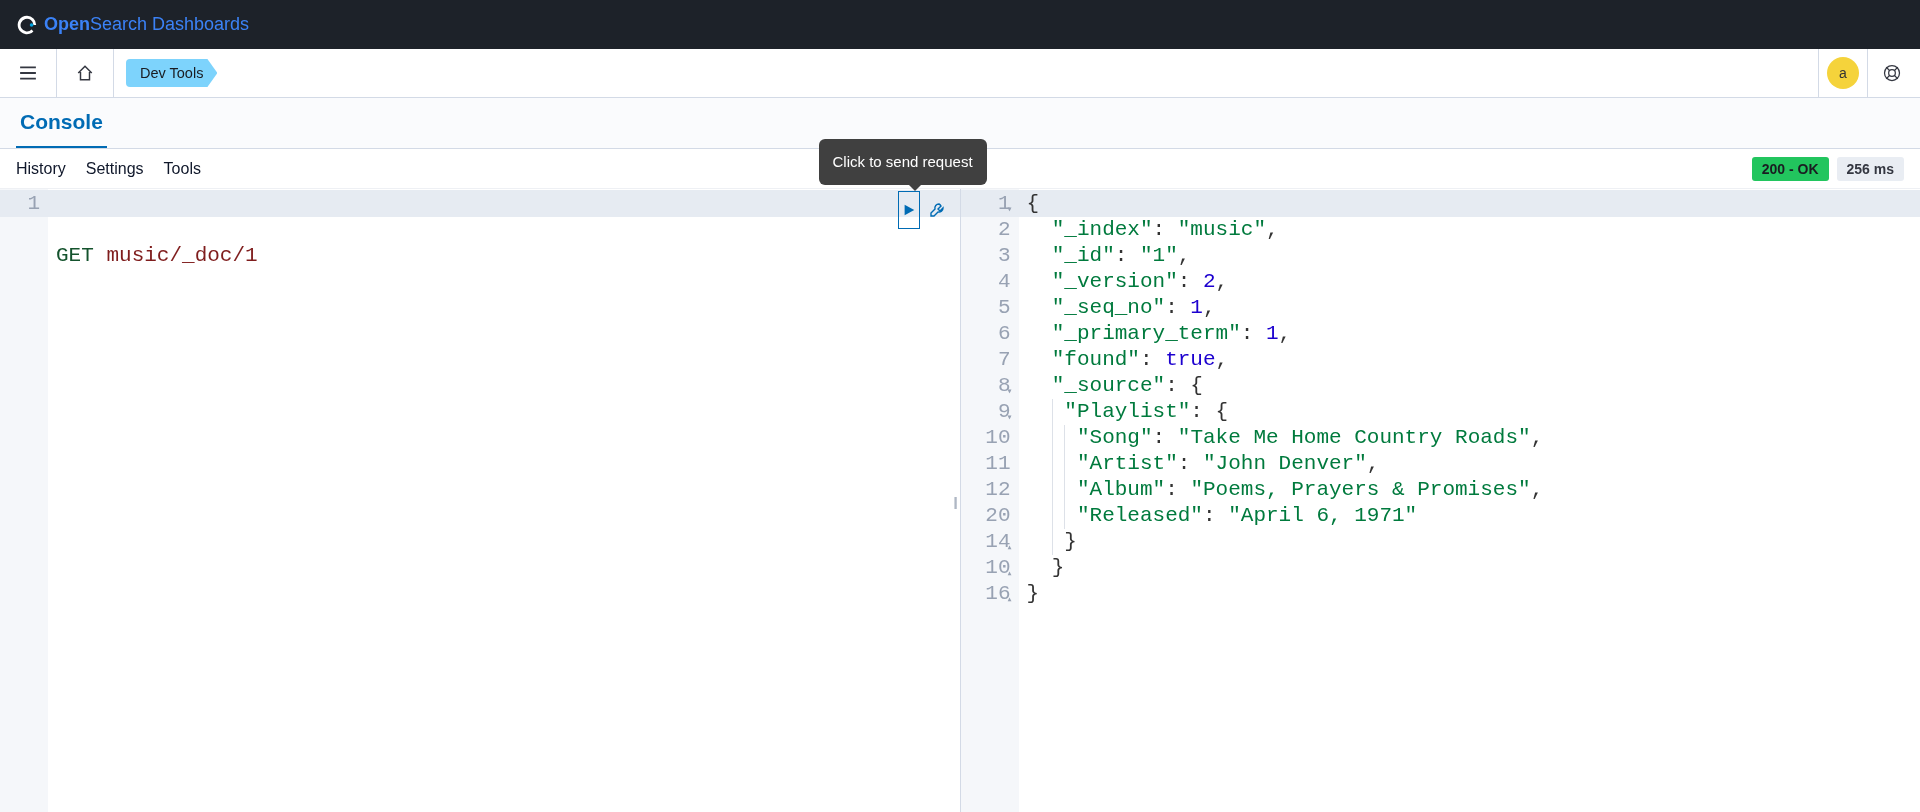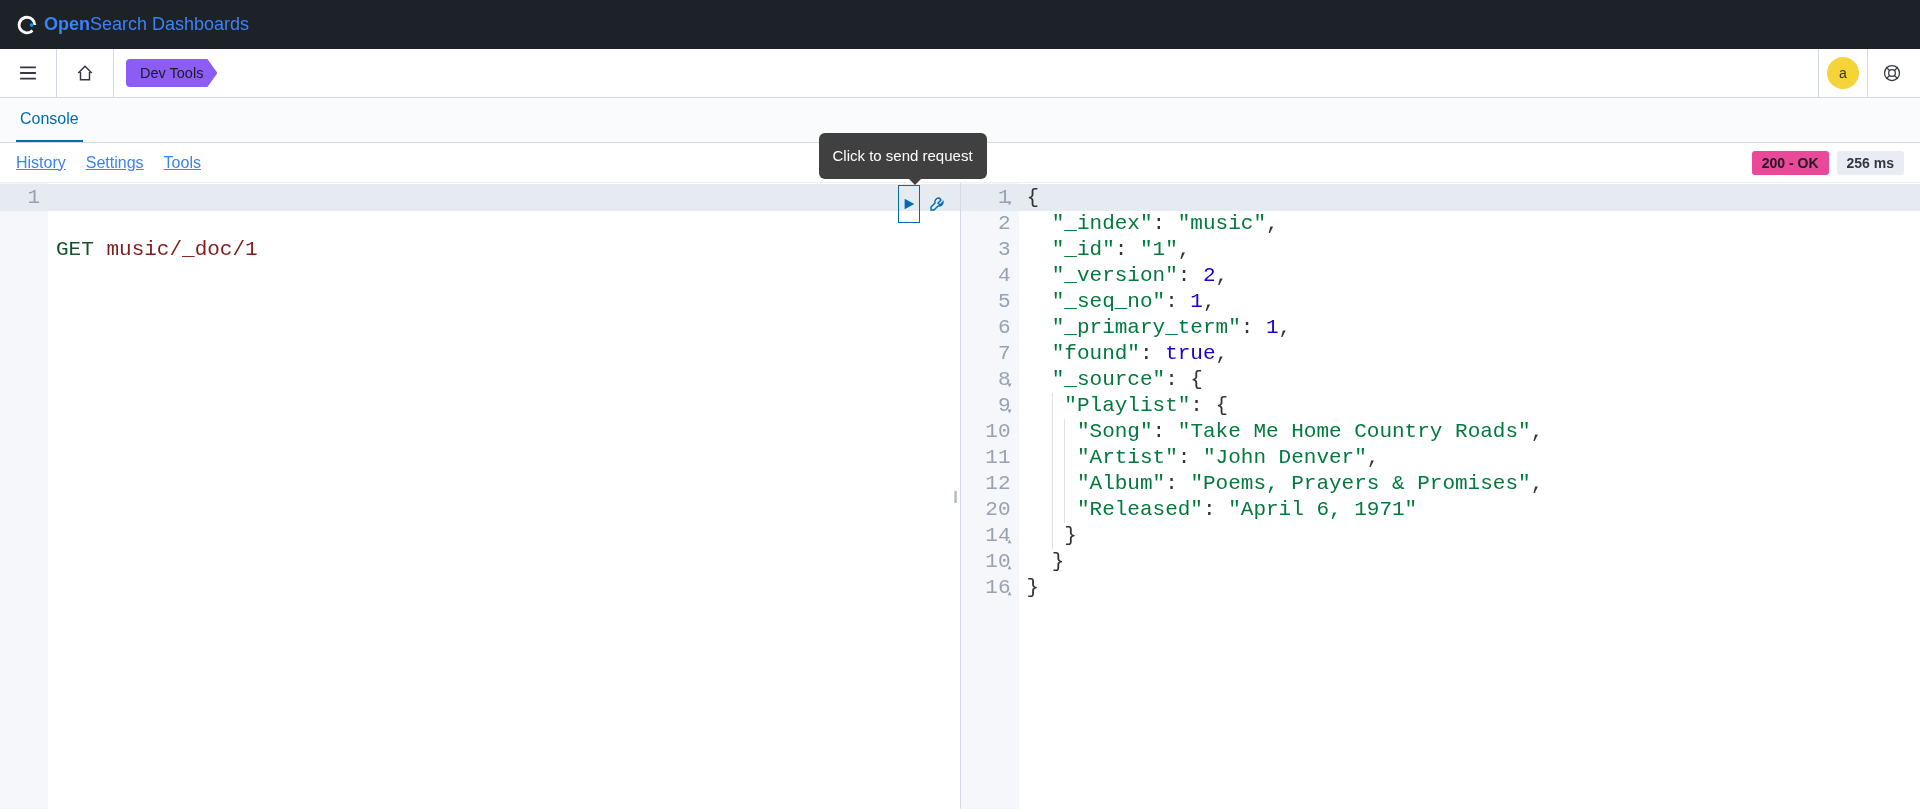--- a/index.html
+++ b/index.html
@@ -5,32 +5,32 @@
   * { box-sizing: border-box; margin: 0; padding: 0; }
   body { font-family: -apple-system, BlinkMacSystemFont, "Segoe UI", Helvetica, Arial, sans-serif; font-size: 14px; color: #343741; background: #fff; overflow-x: hidden; }
   .topbar { background: #1d2229; height: 49px; display: flex; align-items: center; padding: 0 16px; }
   .logo { display: flex; align-items: flex-start; gap: 6px; color: #3b82f6; font-size: 18px; font-weight: 300; }
   .logo-icon { width: 22px; height: 22px; }
   .logo b { font-weight: 700; }
   .navbar { height: 49px; border-bottom: 1px solid #d3dae6; display: flex; align-items: center; padding: 0 12px; justify-content: space-between; }
   .navbar-left { display: flex; align-items: center; gap: 12px; }
   .icon-btn { width: 32px; height: 32px; display: flex; align-items: center; justify-content: center; cursor: pointer; border: none; background: none; }
   .divv { width:1px; height:48px; background:#d3dae6; }
-  .breadcrumb { background: #8b5cf6; padding: 6px 14px; border-radius: 4px; font-size: 14.5px; color: #1a1c21; clip-path: polygon(0 0, calc(100% - 10px) 0, 100% 50%, calc(100% - 10px) 100%, 0 100%); }
+  .breadcrumb { background: #7dd3fc; padding: 6px 14px; border-radius: 4px; font-size: 14.5px; color: #1a1c21; clip-path: polygon(0 0, calc(100% - 10px) 0, 100% 50%, calc(100% - 10px) 100%, 0 100%); }
   .navbar-right { display: flex; align-items: center; gap: 8px; }
   .avatar { width: 32px; height: 32px; border-radius: 50%; background: #f5d33b; display: flex; align-items: center; justify-content: center; font-weight: 500; color: #333; }
   .icon-circle { width: 32px; height: 32px; display:flex; align-items:center; justify-content:center; }
   .tabs { border-bottom: 1px solid #d3dae6; padding: 0 16px; background: #fafbfd; }
-  .tab { display: inline-block; padding: 12px 4px; color: #006bb4; font-size: 16px; font-weight: 400; border-bottom: 2px solid #006bb4; }
+  .tab { display: inline-block; padding: 12px 4px; color: #006bb4; font-size: 21px; font-weight: 700; border-bottom: 2px solid #006bb4; }
   .toolbar { height: 40px; display: flex; align-items: center; justify-content: space-between; padding: 0 16px; font-size: 16px; border-bottom: 1px solid #eef0f4; }
   .toolbar-left { display: flex; gap: 20px; }
-  .toolbar-item { color: #3b82f6; cursor: pointer; text-decoration: underline; }
+  .toolbar-item { color: #0f172a; cursor: pointer; }
   .toolbar-right { display: flex; gap: 8px; }
   .badge { padding: 4px 10px; border-radius: 3px; font-size: 14px; font-weight: 600; }
-  .badge-status { background: #ec4899; color: #1a1c21; }
+  .badge-status { background: #22c55e; color: #1a1c21; }
   .badge-time { background: #e9edf3; color: #343741; }
   .editor-area { display: flex; height: calc(812px - 49px - 49px - 48px - 40px); position: relative; }
   .pane { flex: 1; position: relative; display: flex; font-family: "SFMono-Regular", Consolas, "Liberation Mono", Menlo, monospace; font-size: 21px; line-height: 26px; }
   .gutter { background: #f5f7fa; color: #98a2b3; text-align: right; padding: 2px 8px 0 0; user-select: none; min-width: 48px; }
   .gutter-r { min-width:58px;}
   .gutnum { height: 26px; position:relative; }
   .fold { position:absolute; right:-2px; top:6px; font-size:10px; color:#98a2b3; }
   .code { padding: 2px 8px 0 8px; flex: 1; white-space: pre; position: relative; }
   .hl-line { position:absolute; left:0; right:0; top:1px; height:27px; background:#e6ebf2; z-index:0; }
   .code > div, .gutnum { position:relative; z-index:1; }

